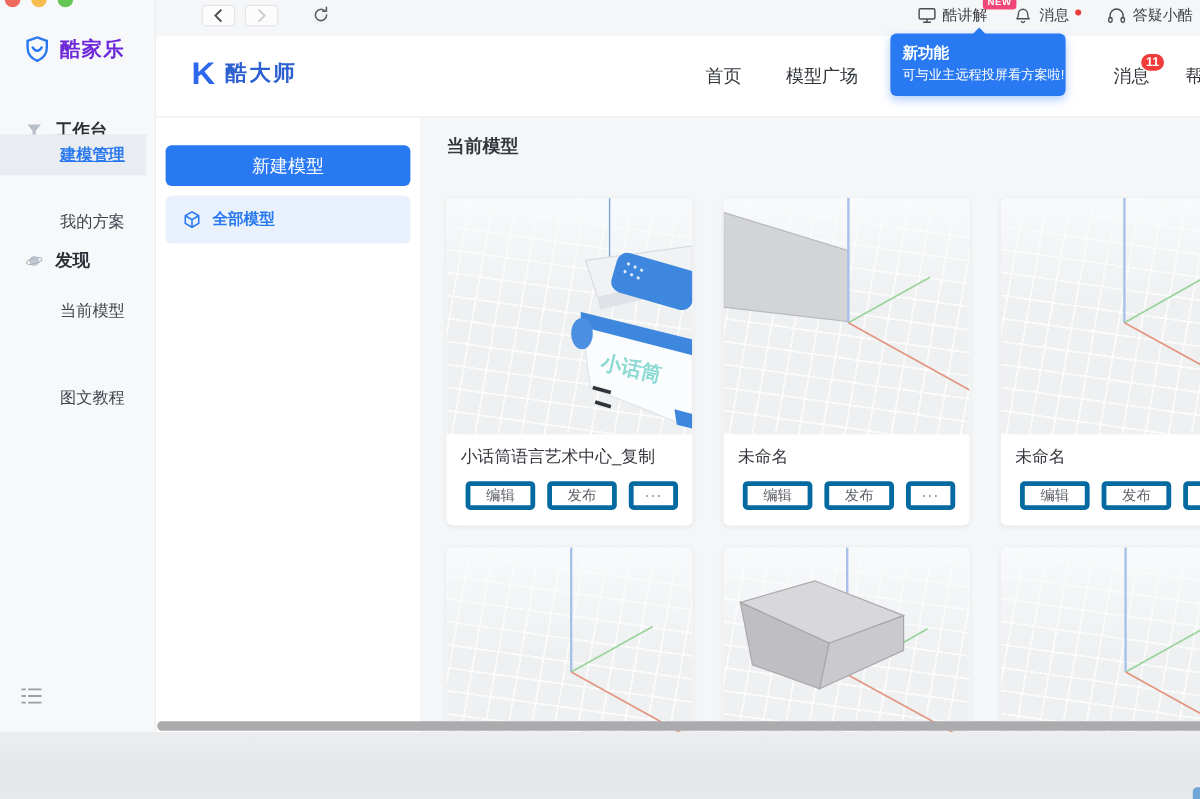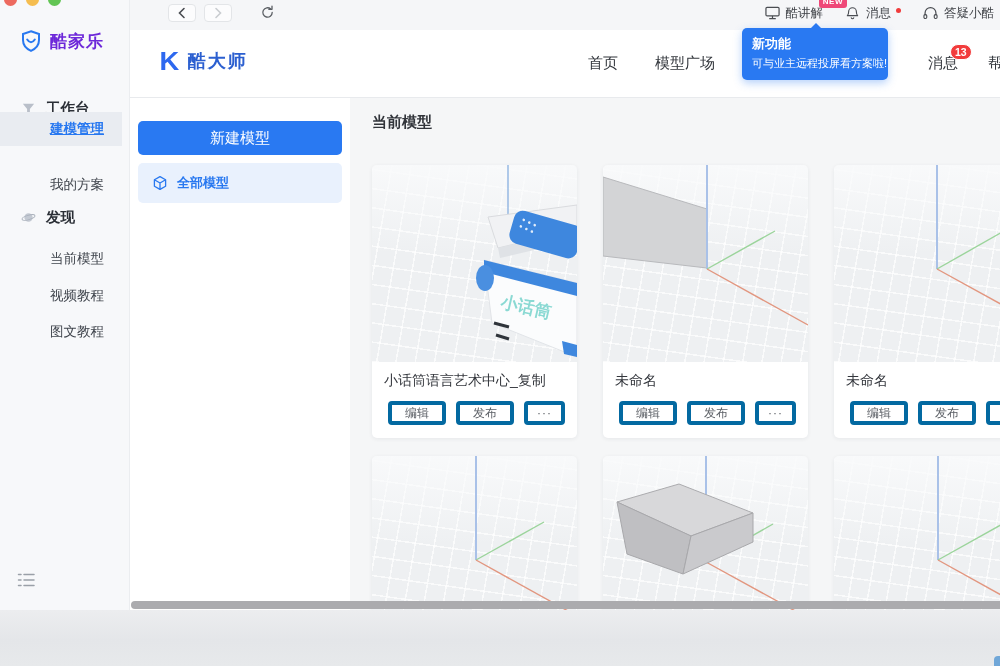--- a/index.html
+++ b/index.html
@@ -163,21 +163,21 @@
     </div>
 
     <header class="app-header">
       <div class="brand">
         <span class="k-logo">K</span>
         <span class="brand-name">酷大师</span>
       </div>
       <span class="main-nav-item nav-home">首页</span>
       <span class="main-nav-item nav-plaza">模型广场</span>
       <span class="main-nav-item nav-msg">消息</span>
-      <span class="msg-badge">13</span>
+      <span class="msg-badge">11</span>
       <span class="main-nav-item nav-help">帮</span>
     </header>
 
     <div class="tooltip">
       <div class="tip-arrow"></div>
       <div class="tip-title">新功能</div>
       <div class="tip-body">可与业主远程投屏看方案啦!</div>
     </div>
 
     <aside class="sidebar">
@@ -210,23 +210,20 @@
 
       <div class="side-head" style="top:206px;">
         <svg class="s-icon" viewBox="0 0 18 16">
           <circle cx="9" cy="8" r="5" fill="#c3c9d2"></circle>
           <ellipse cx="9" cy="8" rx="8" ry="2.6" fill="none" stroke="#aab1bc" stroke-width="1.1" transform="rotate(-16 9 8)"></ellipse>
         </svg>
         <span class="s-label">发现</span>
       </div>
       <div class="side-item" style="top:242px;">
         <span>当前模型</span>
-      </div>
-      <div class="side-item" style="top:279px;">
-        <span>视频教程</span>
       </div>
       <div class="side-item" style="top:315px;">
         <span>图文教程</span>
       </div>
 
       <div class="list-icon">
         <svg viewBox="0 0 18 16">
           <path d="M1.5 2.5h2.5M7 2.5h10M1.5 8h2.5M7 8h10M1.5 13.5h2.5M7 13.5h10" stroke="#9aa0a8" stroke-width="1.5" stroke-linecap="round"></path>
         </svg>
       </div>

